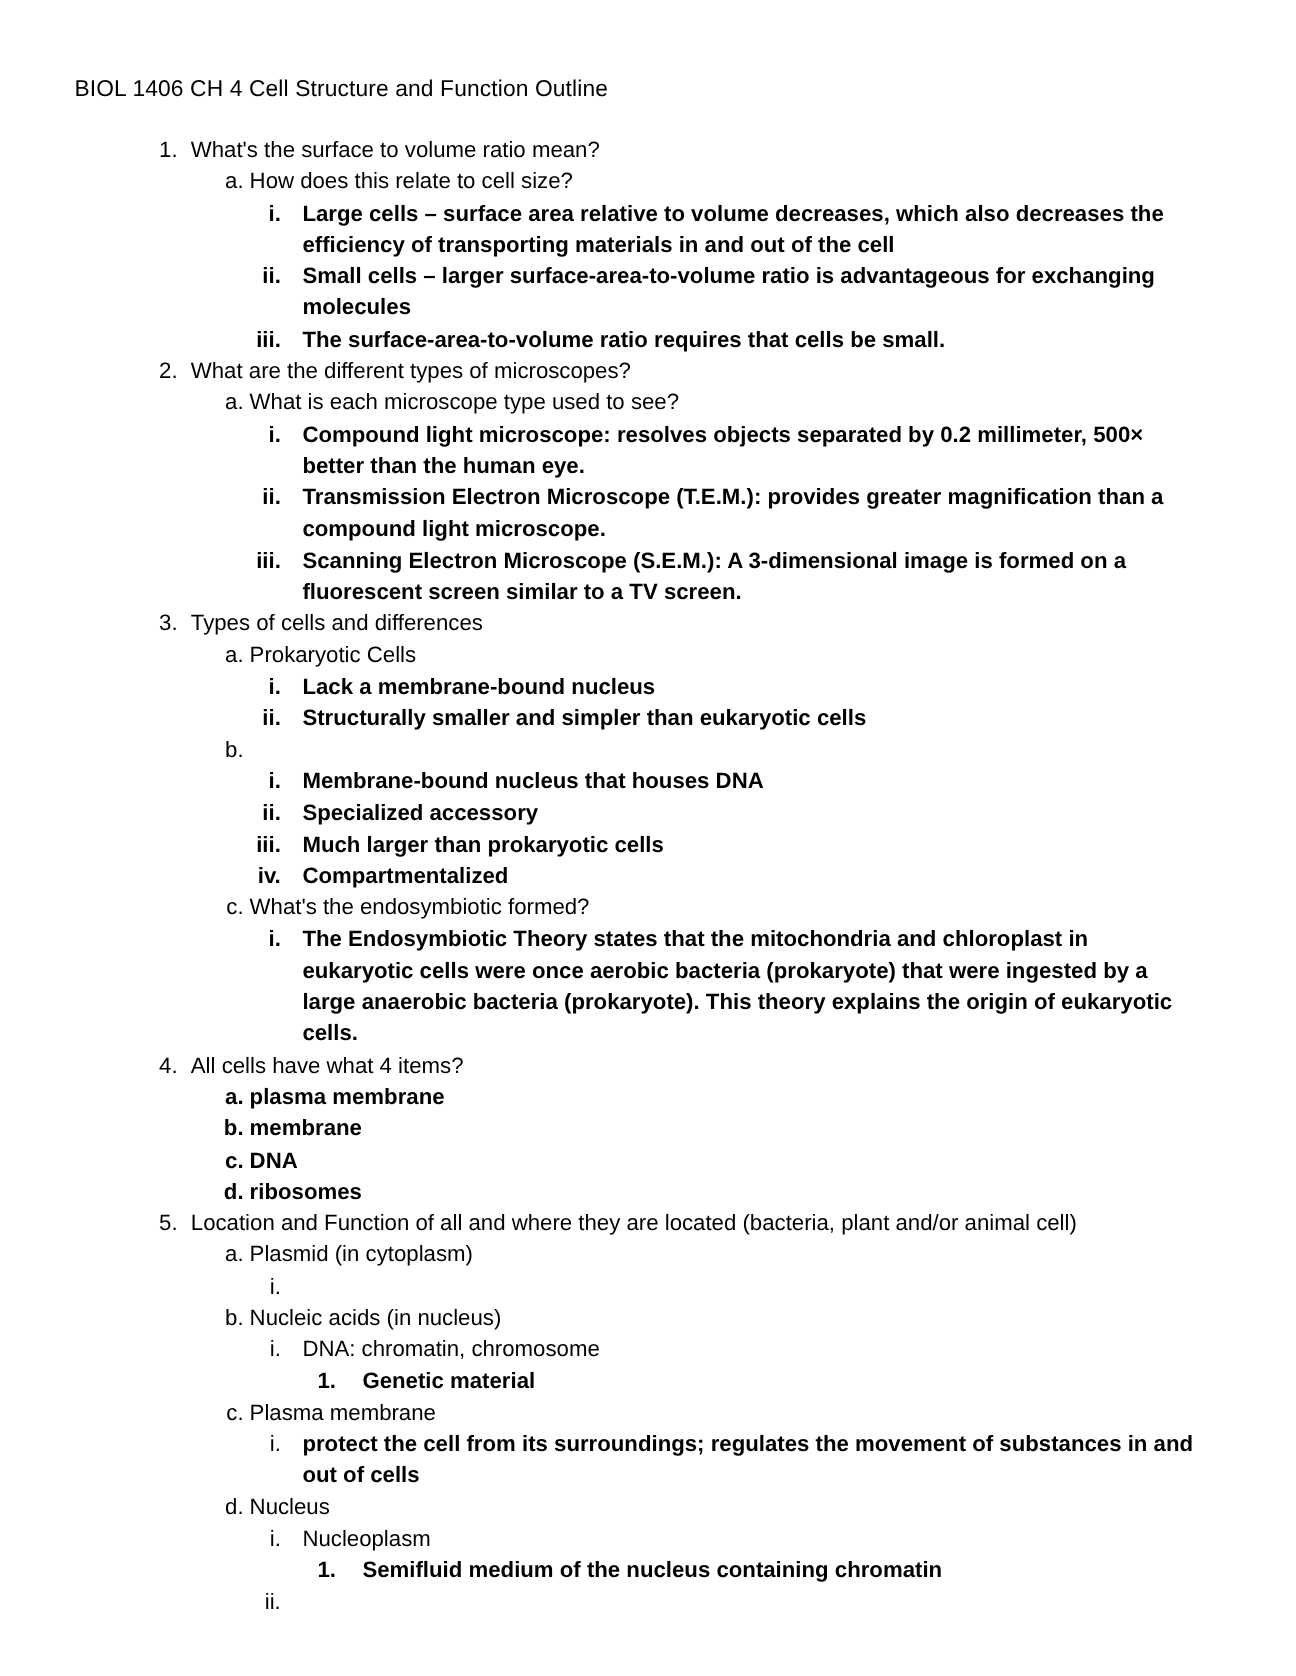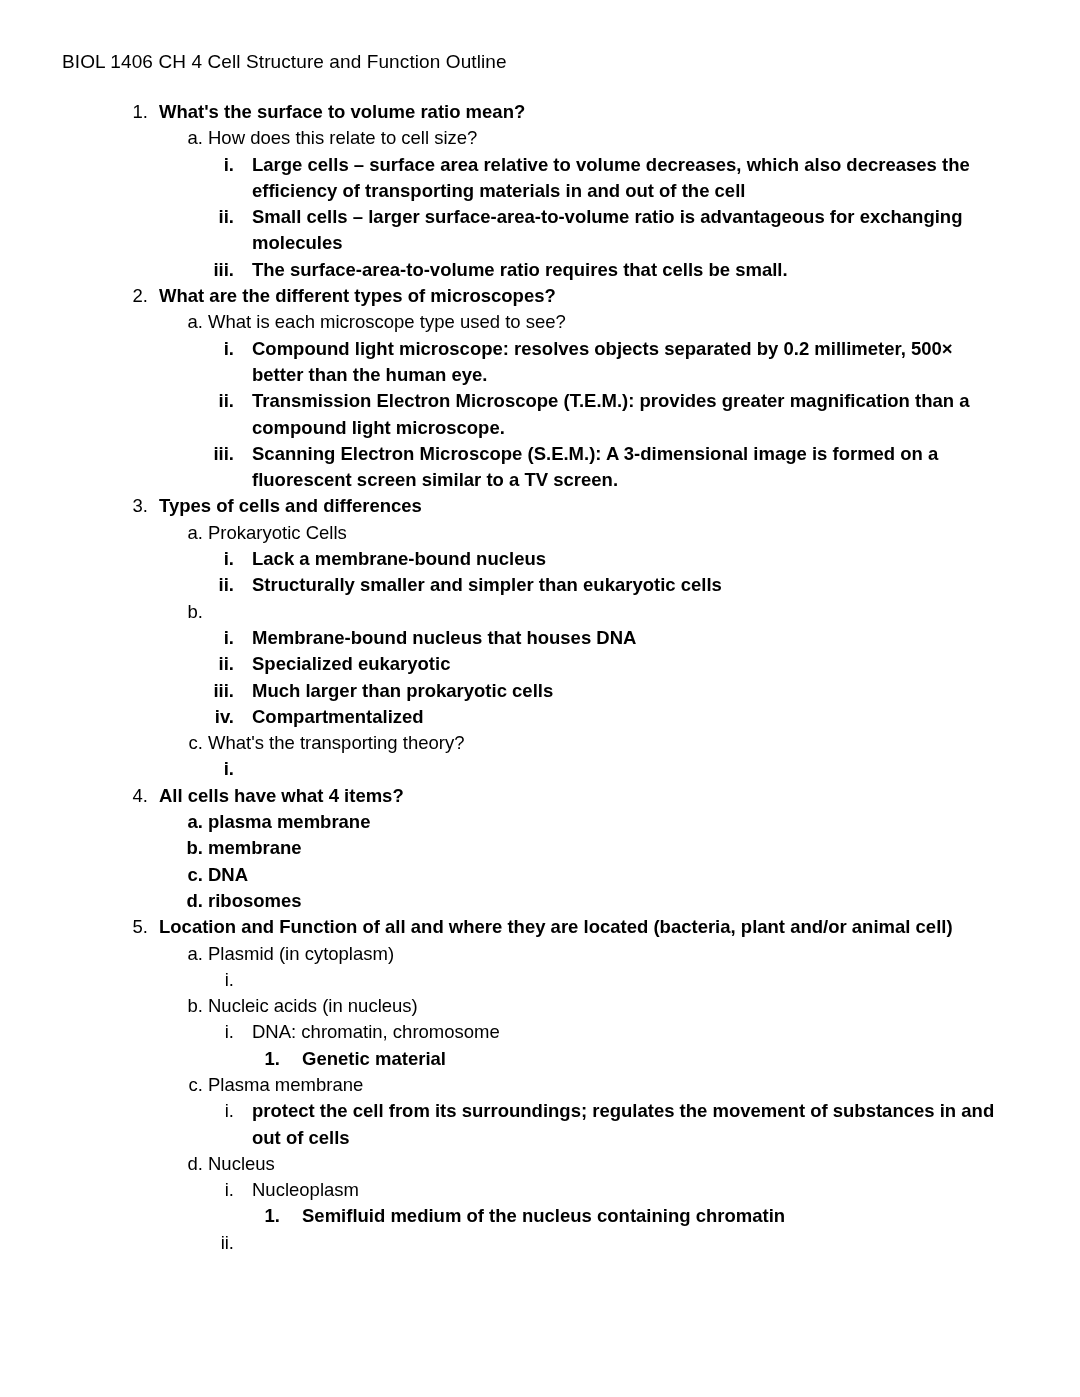--- a/index.html
+++ b/index.html
@@ -13,21 +13,21 @@
     height: 1397px;
     font-family: "Liberation Sans", sans-serif;
     color: #000000;
     -webkit-font-smoothing: antialiased;
   }
   .page {
     position: relative;
     width: 1080px;
     height: 1397px;
     box-sizing: border-box;
-    padding: 49px 68px 0 62px;
+    padding: 62px 68px 0 62px;
     background: #ffffff;
   }
   .doc-title {
     font-size: 19px;
     line-height: 26px;
     margin: 0 0 24px 0;
     font-weight: normal;
     letter-spacing: 0.1px;
   }
   .outline {
@@ -46,21 +46,21 @@
     flex: 0 0 auto;
     text-align: right;
     white-space: pre;
   }
   .txt {
     flex: 1 1 auto;
     white-space: normal;
   }
   
   .lvl1 > .marker { width: 56px; margin-left: 30px; }
-  .lvl1 > .txt    { margin-left: 11px; font-weight: bold; }
+  .lvl1 > .txt    { margin-left: 11px; }
   
   .lvl2 > .marker { width: 56px; margin-left: 85px; }
   .lvl2 > .txt    { margin-left: 5px; }
   
   .lvl3 > .marker { width: 56px; margin-left: 116px; }
   .lvl3 > .txt    { margin-left: 18px; padding-right: 8px; }
   
   .lvl4 > .marker { width: 56px; margin-left: 162px; }
   .lvl4 > .txt    { margin-left: 22px; }
 
@@ -133,36 +133,37 @@
       </li>
       <li class="row lvl2">
         <span class="marker n">b.</span>
       </li>
       <li class="row lvl3">
         <span class="marker b">i.</span>
         <span class="txt b">Membrane-bound nucleus that houses DNA</span>
       </li>
       <li class="row lvl3">
         <span class="marker b">ii.</span>
-        <span class="txt b">Specialized eukaryotic</span>
+        <span class="txt b">Specialized accessory</span>
       </li>
       <li class="row lvl3">
         <span class="marker b">iii.</span>
         <span class="txt b">Much larger than prokaryotic cells</span>
       </li>
       <li class="row lvl3">
         <span class="marker b">iv.</span>
         <span class="txt b">Compartmentalized</span>
       </li>
       <li class="row lvl2">
         <span class="marker n">c.</span>
-        <span class="txt n">What's the transporting theory?</span>
-      </li>
-      <li class="row lvl3">
-        <span class="marker b">i.</span>
+        <span class="txt n">What's the endosymbiotic formed?</span>
+      </li>
+      <li class="row lvl3">
+        <span class="marker b">i.</span>
+        <span class="txt b">The Endosymbiotic Theory states that the mitochondria and chloroplast in eukaryotic cells were once aerobic bacteria (prokaryote) that were ingested by a large anaerobic bacteria (prokaryote). This theory explains the origin of eukaryotic cells.</span>
       </li>
       <li class="row lvl1">
         <span class="marker n">4.</span>
         <span class="txt n">All cells have what 4 items?</span>
       </li>
       <li class="row lvl2">
         <span class="marker b">a.</span>
         <span class="txt b">plasma membrane</span>
       </li>
       <li class="row lvl2">

